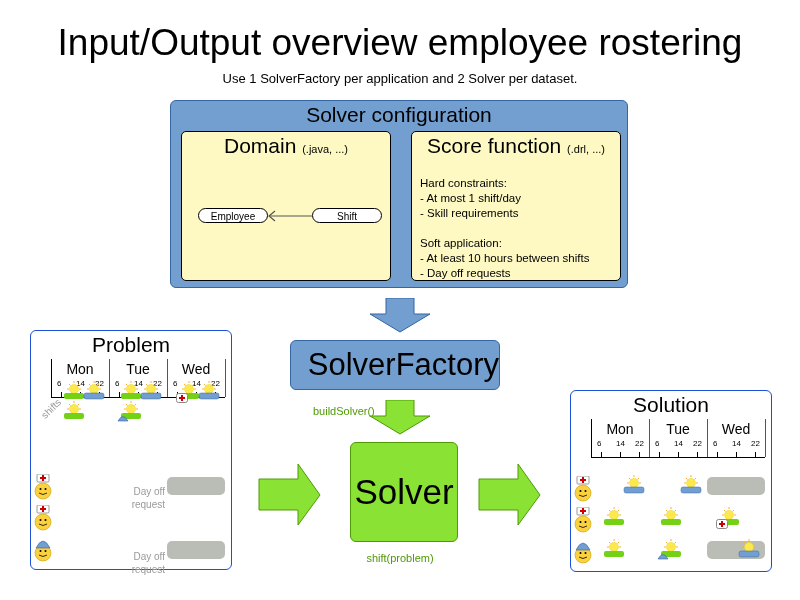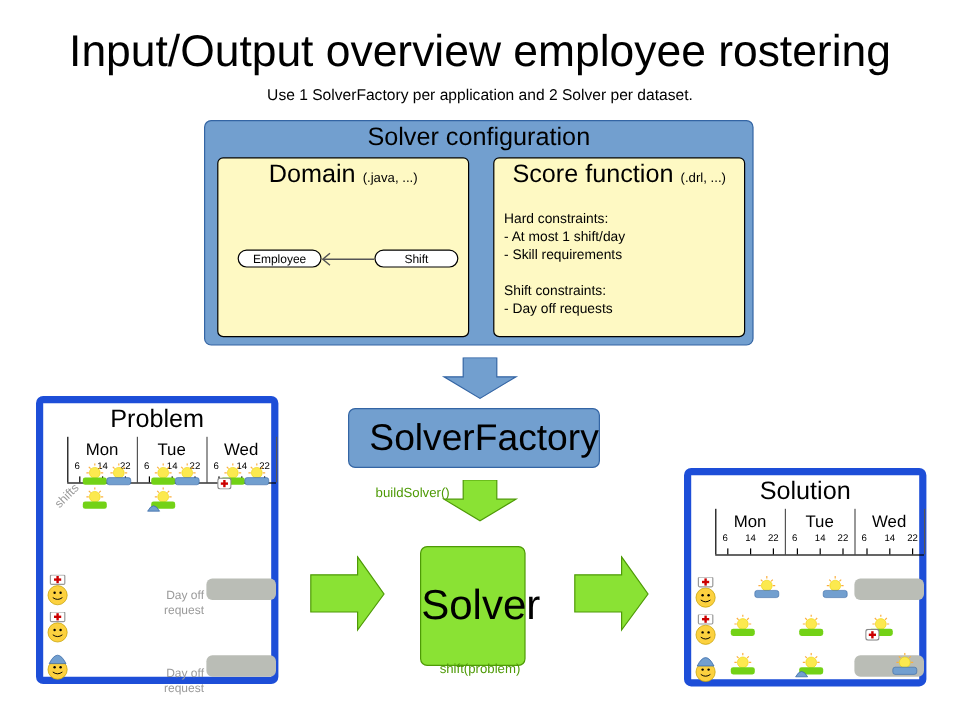--- a/index.html
+++ b/index.html
@@ -10,27 +10,27 @@
 
   .config { left:170px; top:100px; width:458px; height:188px; background:#729fcf; border:1px solid #3465a4; border-radius:6px; box-sizing:border-box; }
   .config-title { left:0; width:100%; top:2px; text-align:center; font-size:21px; }
   .panel { background:#fef9c3; border:1px solid #000; border-radius:5px; box-sizing:border-box; }
   .domain { left:10px; top:30px; width:210px; height:150px; }
   .score { left:240px; top:30px; width:210px; height:150px; }
   .panel-title { left:0; width:100%; top:2px; text-align:center; font-size:21px; }
   .panel-title small { font-size:11px; }
   .cls-box { border:1px solid #000; border-radius:8px; font-size:10px; text-align:center; height:15px; line-height:15px; box-sizing:border-box; background:#fff; }
 
-  .doc { background:#fff; border:6px solid #1d4ed8; border-radius:6px; box-sizing:border-box;padding-left:36px; }
+  .doc { background:#fff; border:1px solid #1d4ed8; border-radius:6px; box-sizing:border-box;padding-left:36px; }
   .problem { left:30px; top:330px; width:202px; height:240px; }
   .solution { left:570px; top:390px; width:202px; height:182px; }
   .doc-title { left:0; width:100%; top:2px; text-align:center; font-size:21px; }
 
   .factory { left:290px; top:340px; width:210px; height:50px; background:#729fcf; border:1px solid #3465a4; border-radius:6px; box-sizing:border-box; text-align:right; font-size:31px; line-height:48px; }
-  .solver { left:350px; top:455px; width:88px; height:100px; background:#8ae234; border:1px solid #4e9a06; border-radius:6px; box-sizing:border-box; text-align:center; font-size:35px; line-height:98px; }
+  .solver { left:350px; top:442px; width:108px; height:100px; background:#8ae234; border:1px solid #4e9a06; border-radius:6px; box-sizing:border-box; text-align:center; font-size:35px; line-height:98px; }
   .green-label { color:#4e9a06; font-size:11px; }
 
   .gray-text { color:#9a9a9a; font-size:10px; text-align:right; line-height:13px;margin-top:13px; }
   .dayoff { background:#babdb6; border-radius:5px; }
   .tick-label { font-size:8px; position:absolute; }
   .day-label { font-size:14px; position:absolute; text-align:center; }
 </style>
 </head>
 <body>
 
@@ -56,21 +56,22 @@
   <div class="abs panel score">
     <div class="abs panel-title">
       <span>Score function</span>
       <small>(.drl, ...)</small>
     </div>
     <div class="abs" style="left:8px; top:44px; font-size:11.5px; line-height:15px;">
       <div>Hard constraints:</div>
       <div>- At most 1 shift/day</div>
       <div>- Skill requirements</div>
       <div style="height:15px"></div>
-      <div>Shift constraints:</div>
+      <div>Soft application:</div>
+      <div>- At least 10 hours between shifts</div>
       <div>- Day off requests</div>
     </div>
   </div>
 </div>
 
 <svg class="abs" style="left:368px; top:298px;" width="64" height="36">
   <polygon points="18,0 46,0 46,16 62,16 32,34 2,16 18,16" fill="#729fcf" stroke="#3465a4" stroke-width="1"></polygon>
 </svg>
 
 <div class="abs factory">SolverFactory</div>

